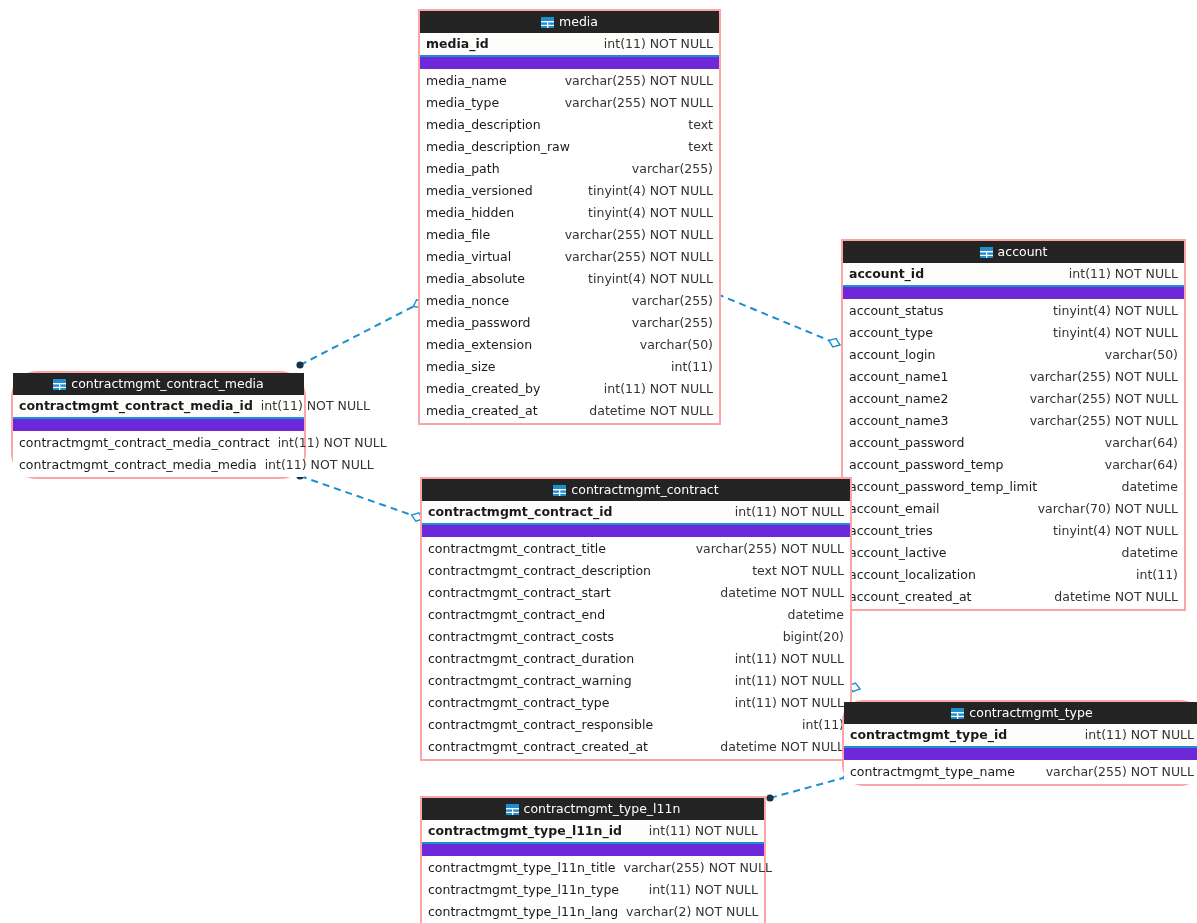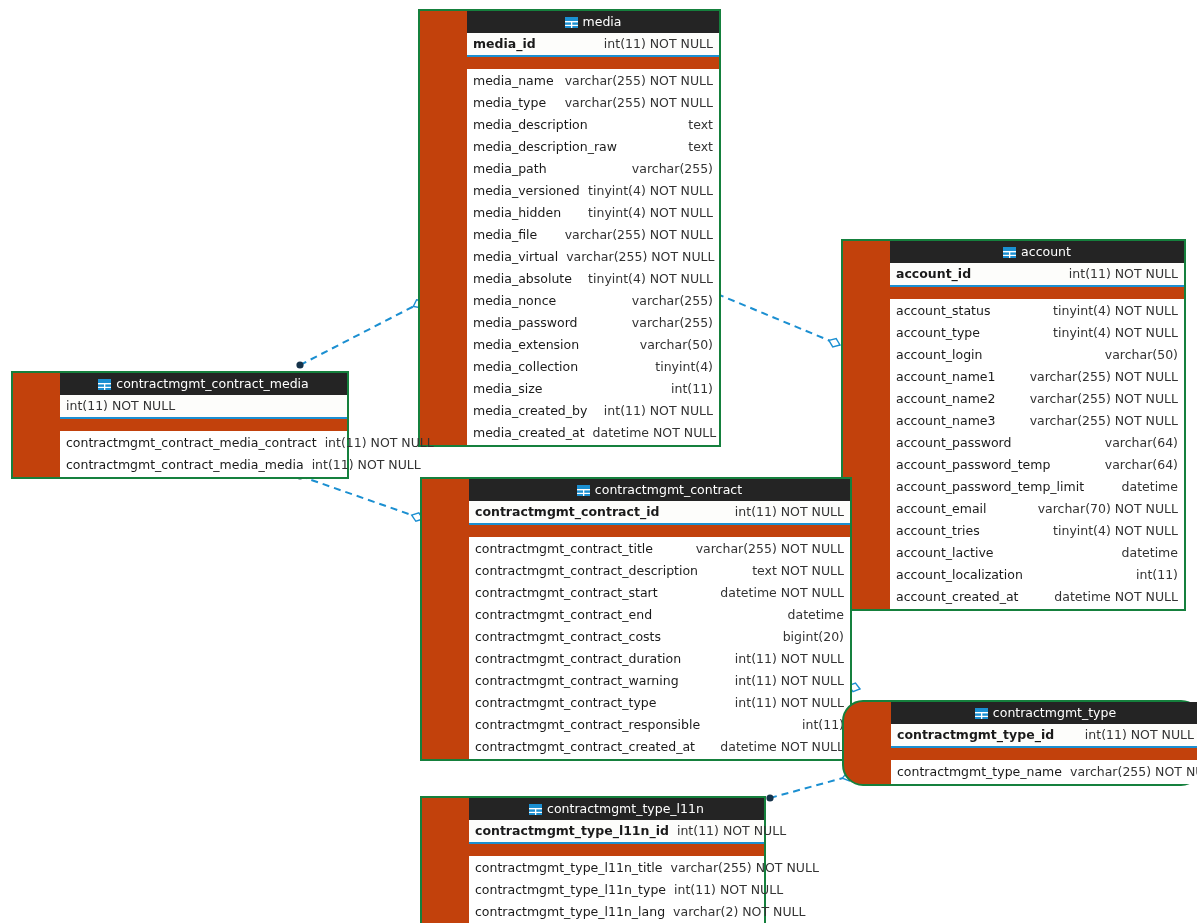--- a/index.html
+++ b/index.html
@@ -23,24 +23,23 @@
   #links {
     position: absolute;
     left: 0; top: 0;
     width: 1197px;
     height: 923px;
     pointer-events: none;
   }
   .entity {
     position: absolute;
     box-sizing: border-box;
-    border: 2px solid #15803d;
-    background: #c2410c;
+    border: 2px solid #fca5a5;
+    background: #6d28d9;
     box-shadow: 0 0 0 0 rgba(0,0,0,0);
-    padding-left: 47px;
   }
   .entity-header {
     background: #242424;
     color: #ffffff;
     font-size: 12.5px;
     line-height: 22px;
     height: 22px;
     text-align: center;
     white-space: nowrap;
     display: flex;
@@ -191,24 +190,20 @@
           </div>
           <div class="attr-row">
             <span class="attr-name">media_password</span>
             <span class="attr-type">varchar(255)</span>
           </div>
           <div class="attr-row">
             <span class="attr-name">media_extension</span>
             <span class="attr-type">varchar(50)</span>
           </div>
           <div class="attr-row">
-            <span class="attr-name">media_collection</span>
-            <span class="attr-type">tinyint(4)</span>
-          </div>
-          <div class="attr-row">
             <span class="attr-name">media_size</span>
             <span class="attr-type">int(11)</span>
           </div>
           <div class="attr-row">
             <span class="attr-name">media_created_by</span>
             <span class="attr-type">int(11) NOT NULL</span>
           </div>
           <div class="attr-row">
             <span class="attr-name">media_created_at</span>
             <span class="attr-type">datetime NOT NULL</span>
@@ -285,34 +280,35 @@
           <div class="attr-row">
             <span class="attr-name">account_localization</span>
             <span class="attr-type">int(11)</span>
           </div>
           <div class="attr-row">
             <span class="attr-name">account_created_at</span>
             <span class="attr-type">datetime NOT NULL</span>
           </div>
         </div>
       </div>
-      <div class="entity" style="left: 11px; top: 371px; width: 338px;">
+      <div class="entity" style="left: 11px; top: 371px; width: 295px; border-radius: 26px;">
         <div class="entity-header">
           <span class="tbl-icon">
             <svg width="13" height="11" viewBox="0 0 13 11">
               <rect x="0" y="0" width="13" height="11" fill="#1b8fd1"></rect>
               <rect x="0" y="4" width="13" height="1.4" fill="#ffffff"></rect>
               <rect x="0" y="7.8" width="13" height="1.2" fill="#ffffff"></rect>
               <rect x="6" y="4" width="1.3" height="7" fill="#ffffff"></rect>
             </svg>
           </span>
           <span>contractmgmt_contract_media</span>
         </div>
         <div class="entity-pk">
           <div class="attr-row pk">
+            <span class="attr-name">contractmgmt_contract_media_id</span>
             <span class="attr-type">int(11) NOT NULL</span>
           </div>
         </div>
         <div class="entity-body">
           <div class="attr-row">
             <span class="attr-name">contractmgmt_contract_media_contract</span>
             <span class="attr-type">int(11) NOT NULL</span>
           </div>
           <div class="attr-row">
             <span class="attr-name">contractmgmt_contract_media_media</span>

